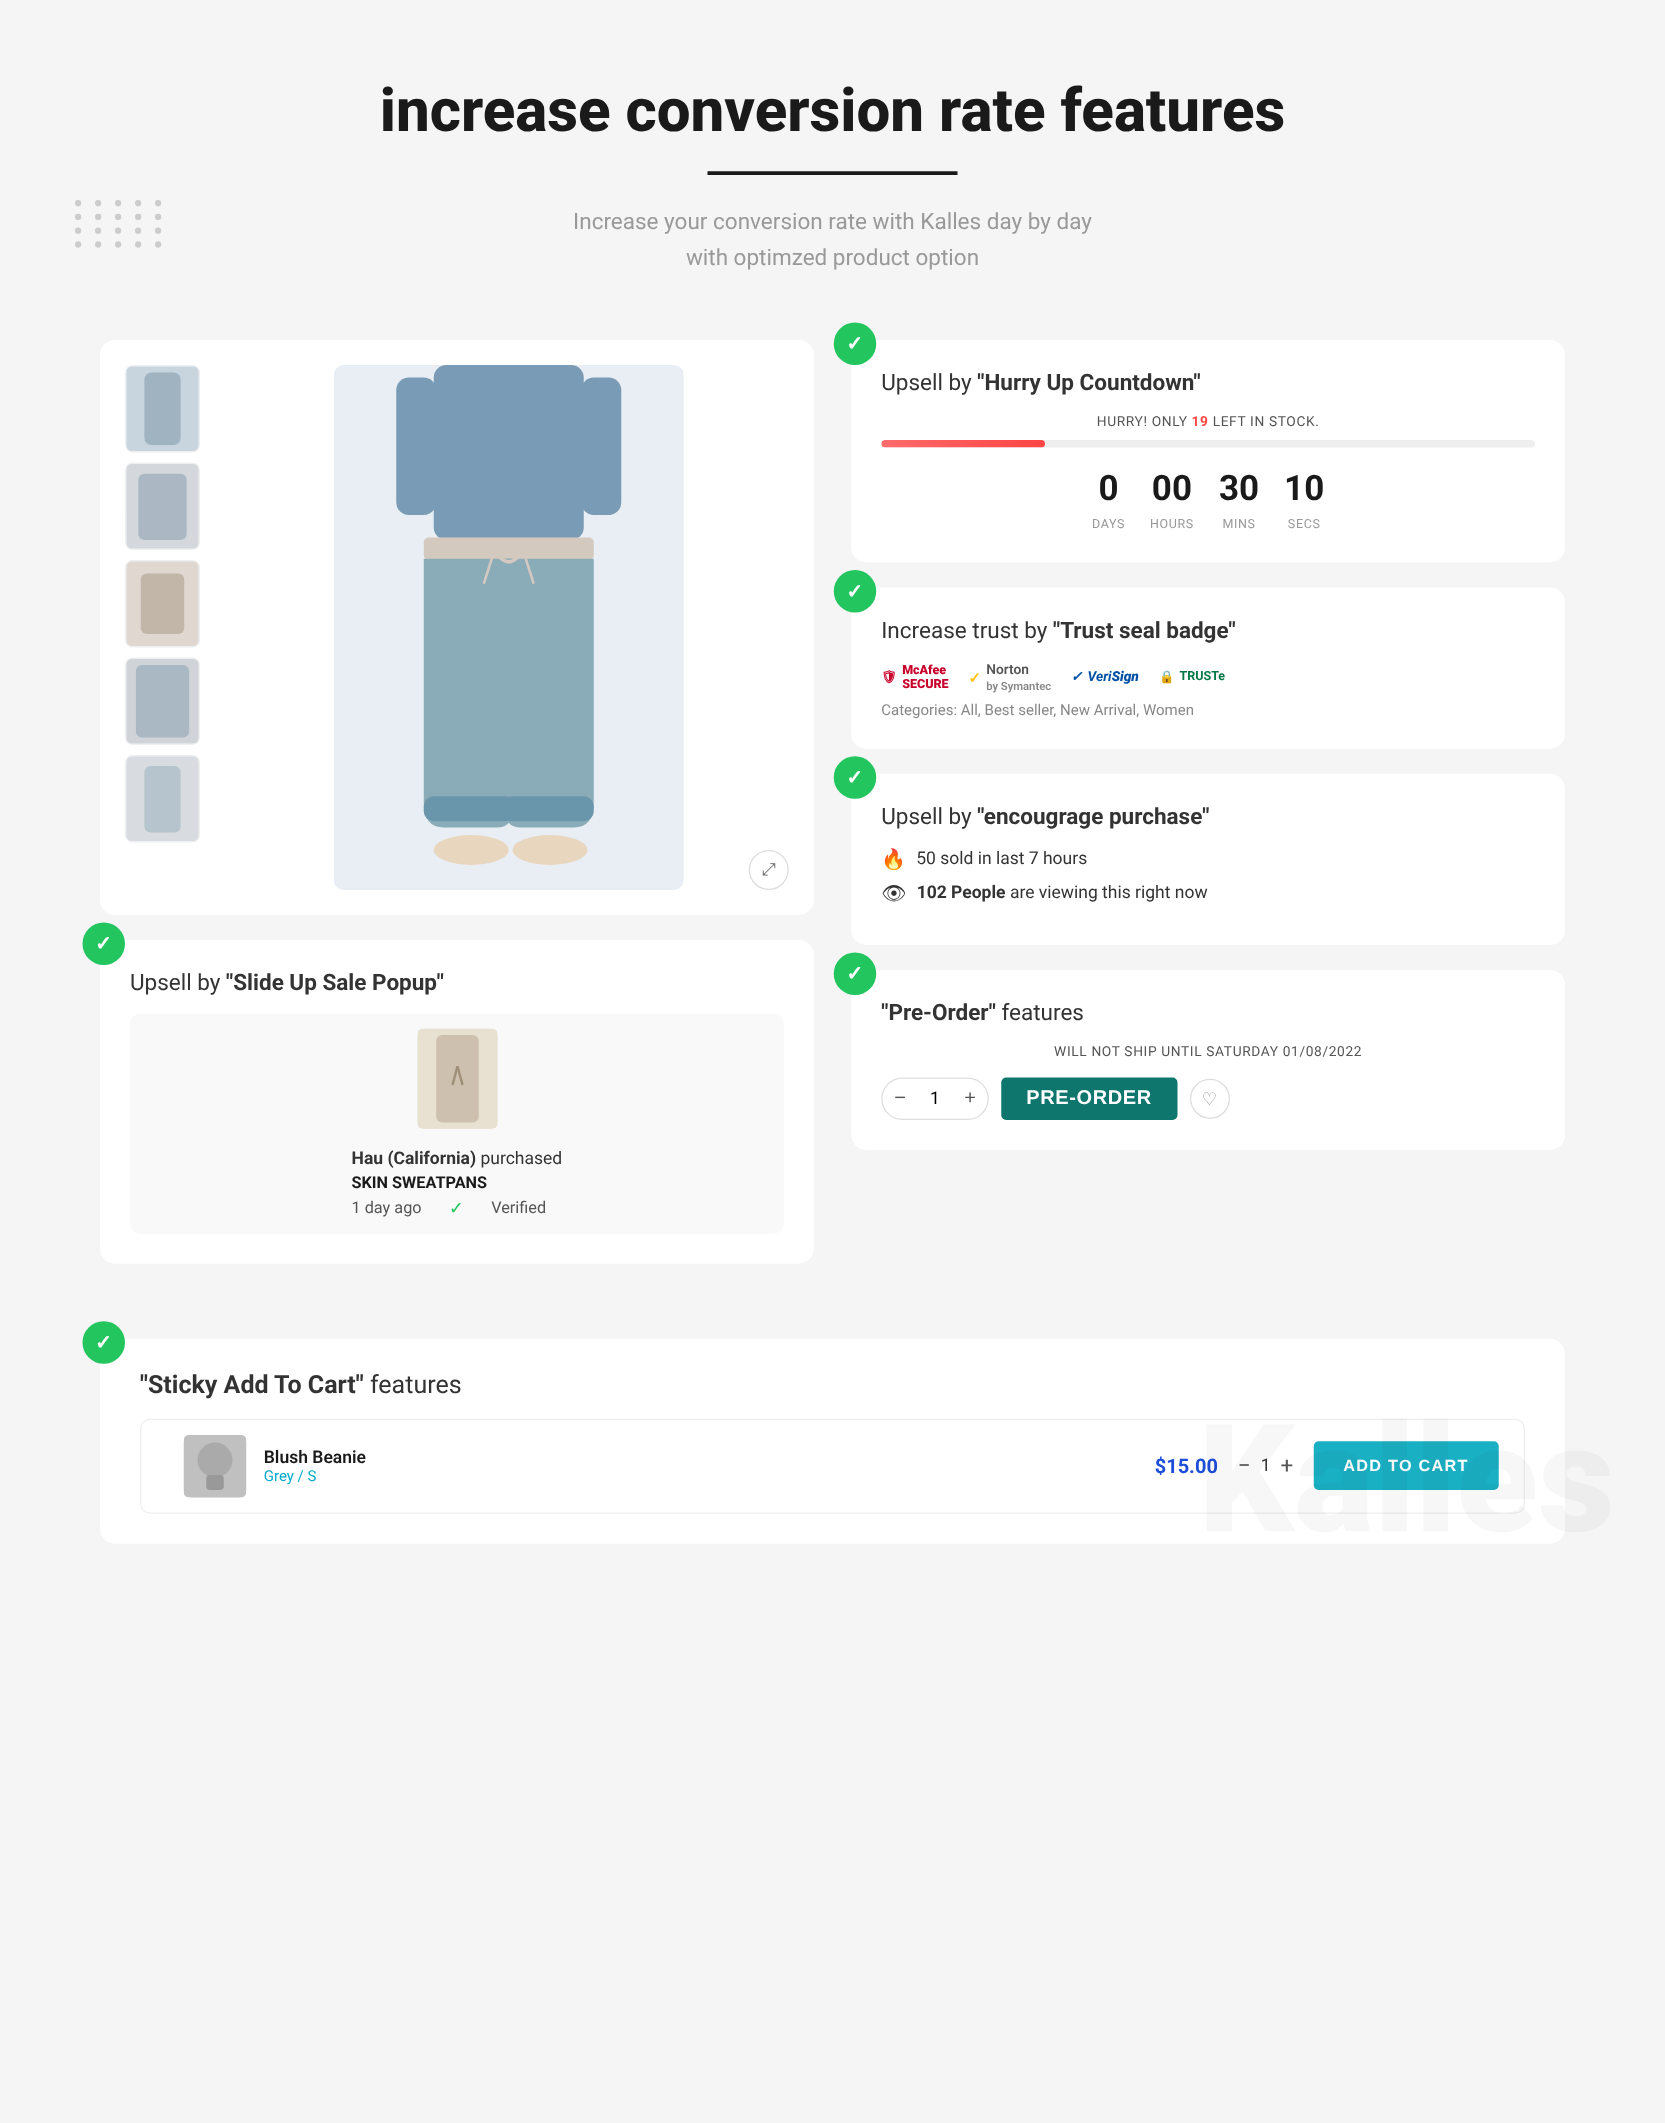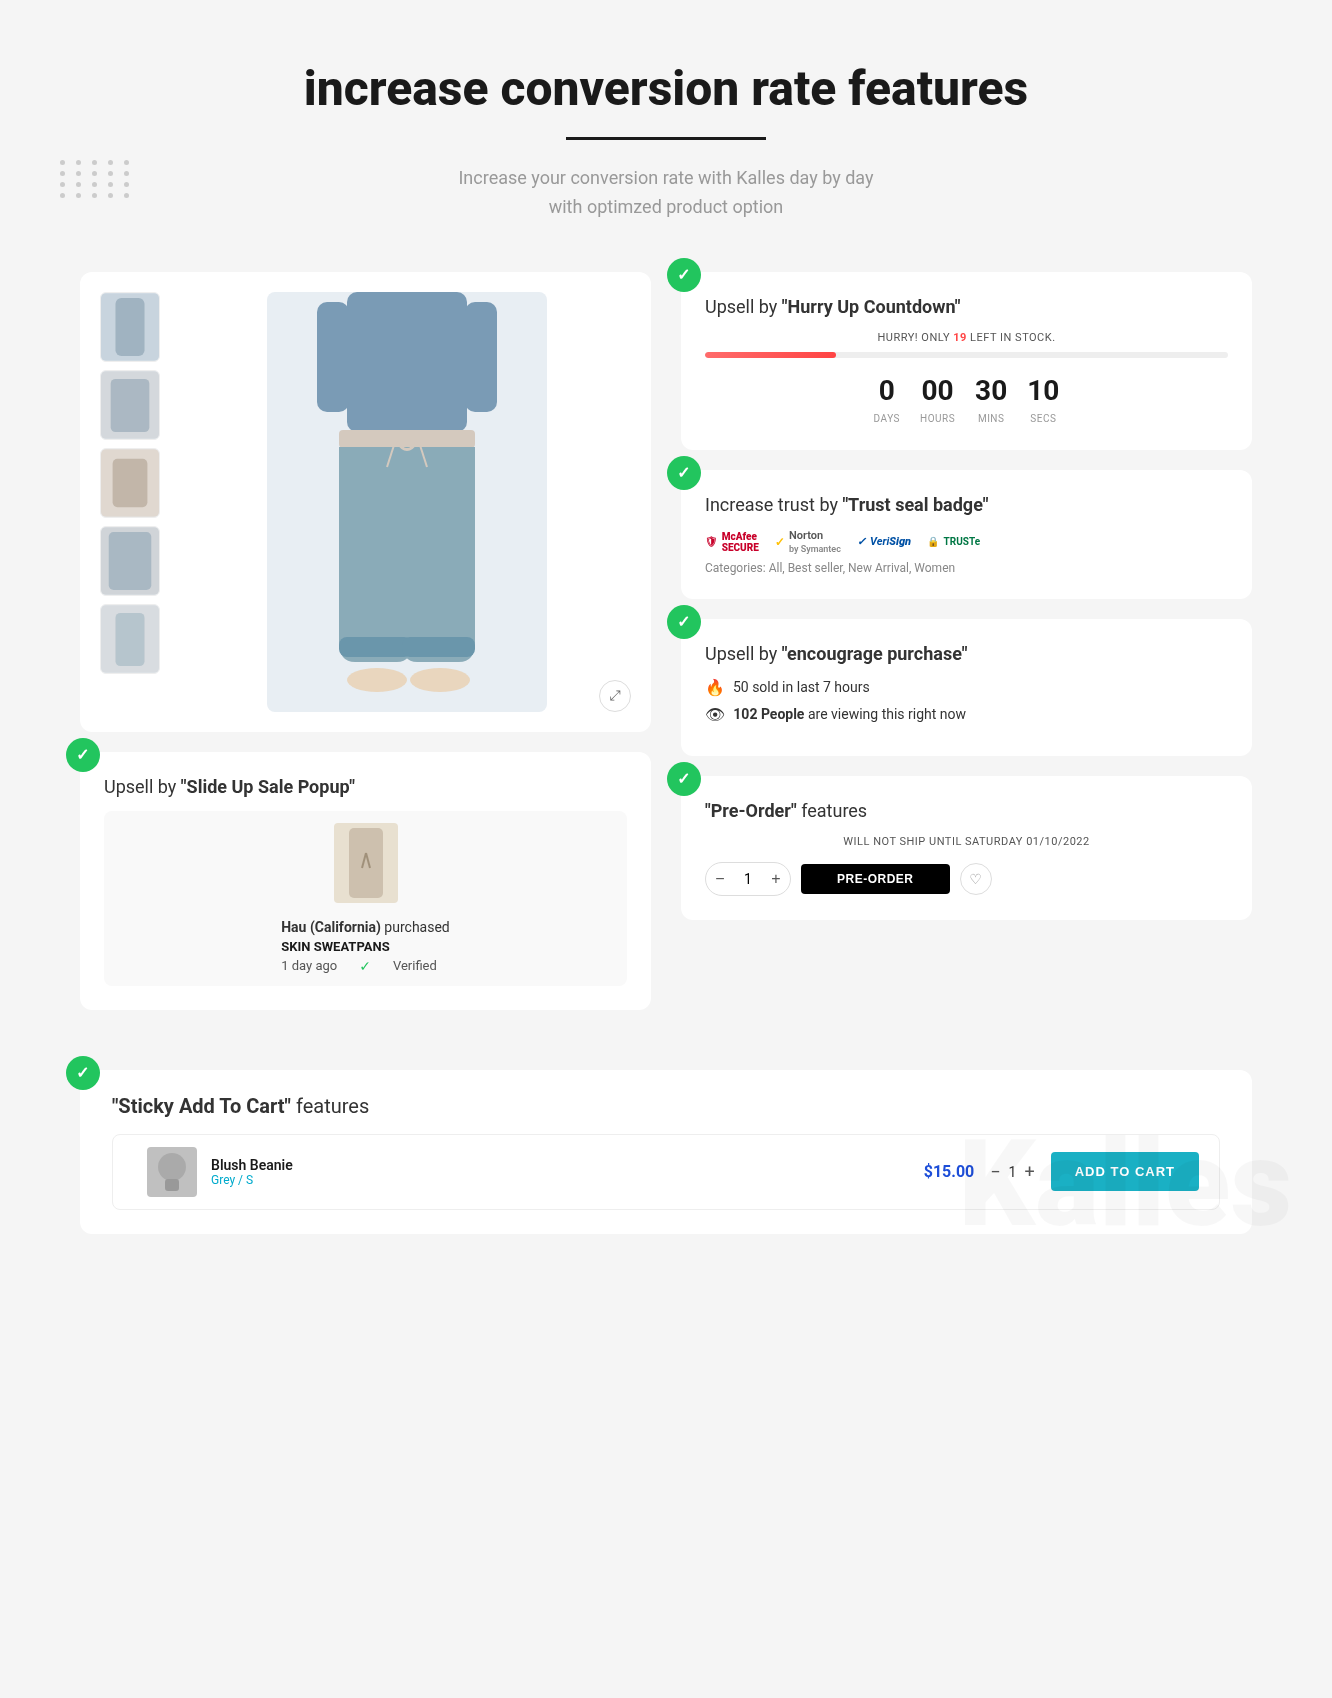--- a/index.html
+++ b/index.html
@@ -301,26 +301,26 @@
       border: none;
     }
 
     .qty-num {
       width: 28px;
       text-align: center;
       font-size: 14px;
     }
 
     .preorder-btn {
-      background: #000000;
+      background: #0f766e;
       color: white;
       border: none;
       border-radius: 4px;
-      padding: 8px 36px;
-      font-size: 12px;
+      padding: 8px 20px;
+      font-size: 16px;
       font-weight: 600;
       cursor: pointer;
       letter-spacing: 0.5px;
     }
 
     .heart-btn {
       width: 32px;
       height: 32px;
       border: 1px solid #ddd;
       border-radius: 50%;
@@ -744,21 +744,21 @@
             <span><strong>102 People</strong> are viewing this right now</span>
           </li>
         </ul>
       </div>
 
       <div class="feature-card">
         <div class="check-badge">✓</div>
         <p class="feature-title">
           <strong>"Pre-Order"</strong><span> features</span>
         </p>
-        <p class="preorder-banner">WILL NOT SHIP UNTIL SATURDAY 01/10/2022</p>
+        <p class="preorder-banner">WILL NOT SHIP UNTIL SATURDAY 01/08/2022</p>
         <div class="preorder-controls">
           <div class="qty-control">
             <button class="qty-btn">−</button>
             <span class="qty-num">1</span>
             <button class="qty-btn">+</button>
           </div>
           <button class="preorder-btn">PRE-ORDER</button>
           <button class="heart-btn">♡</button>
         </div>
       </div>

